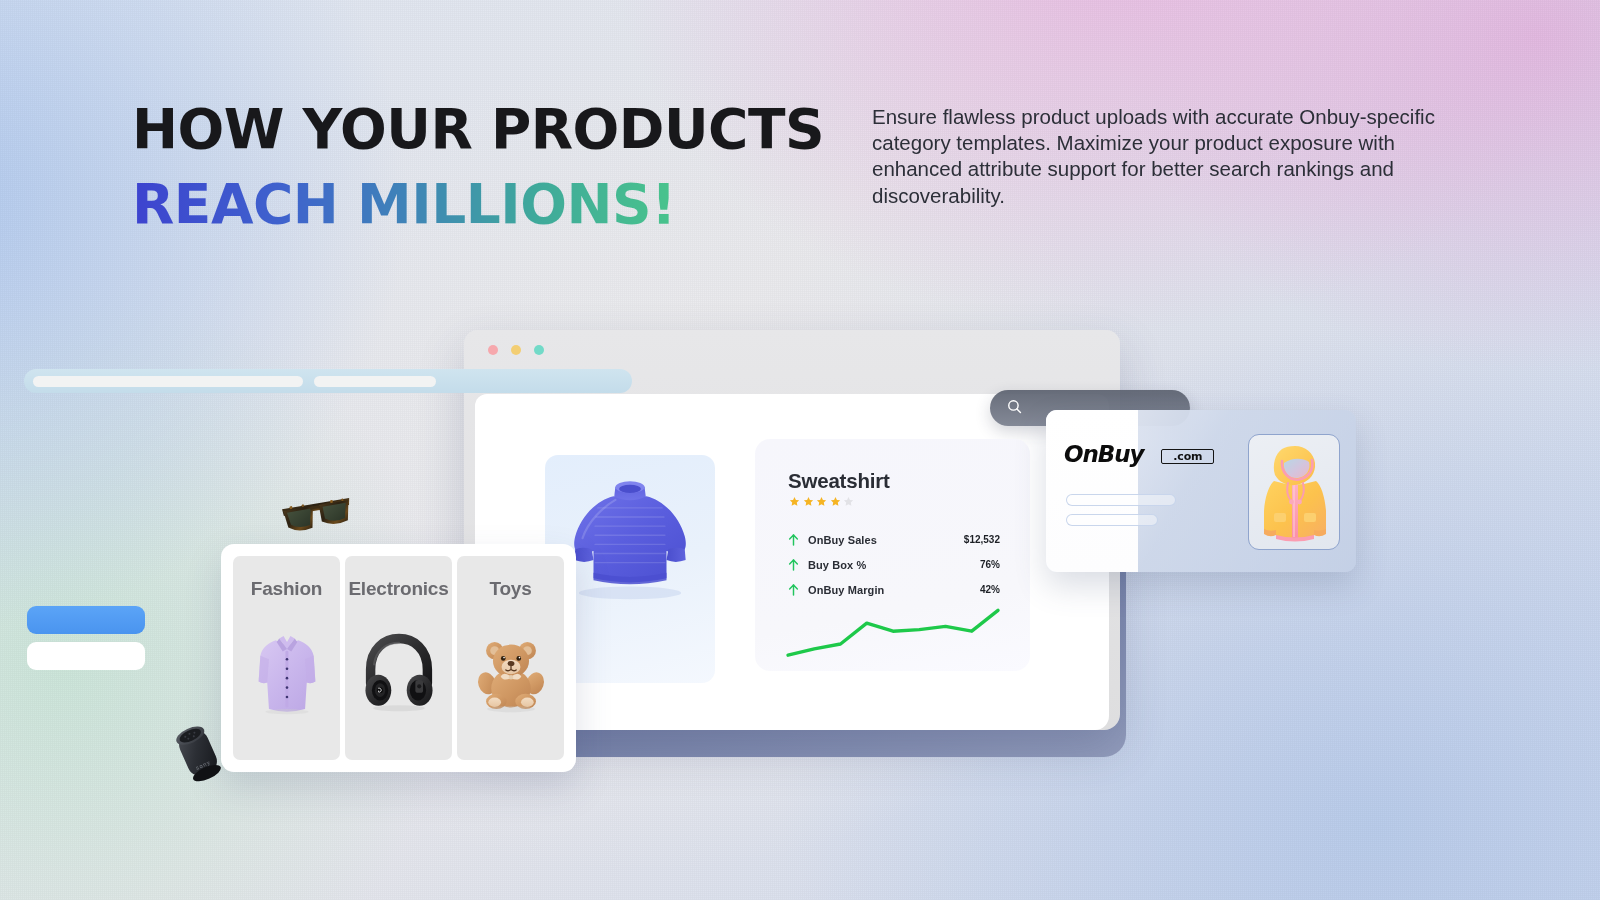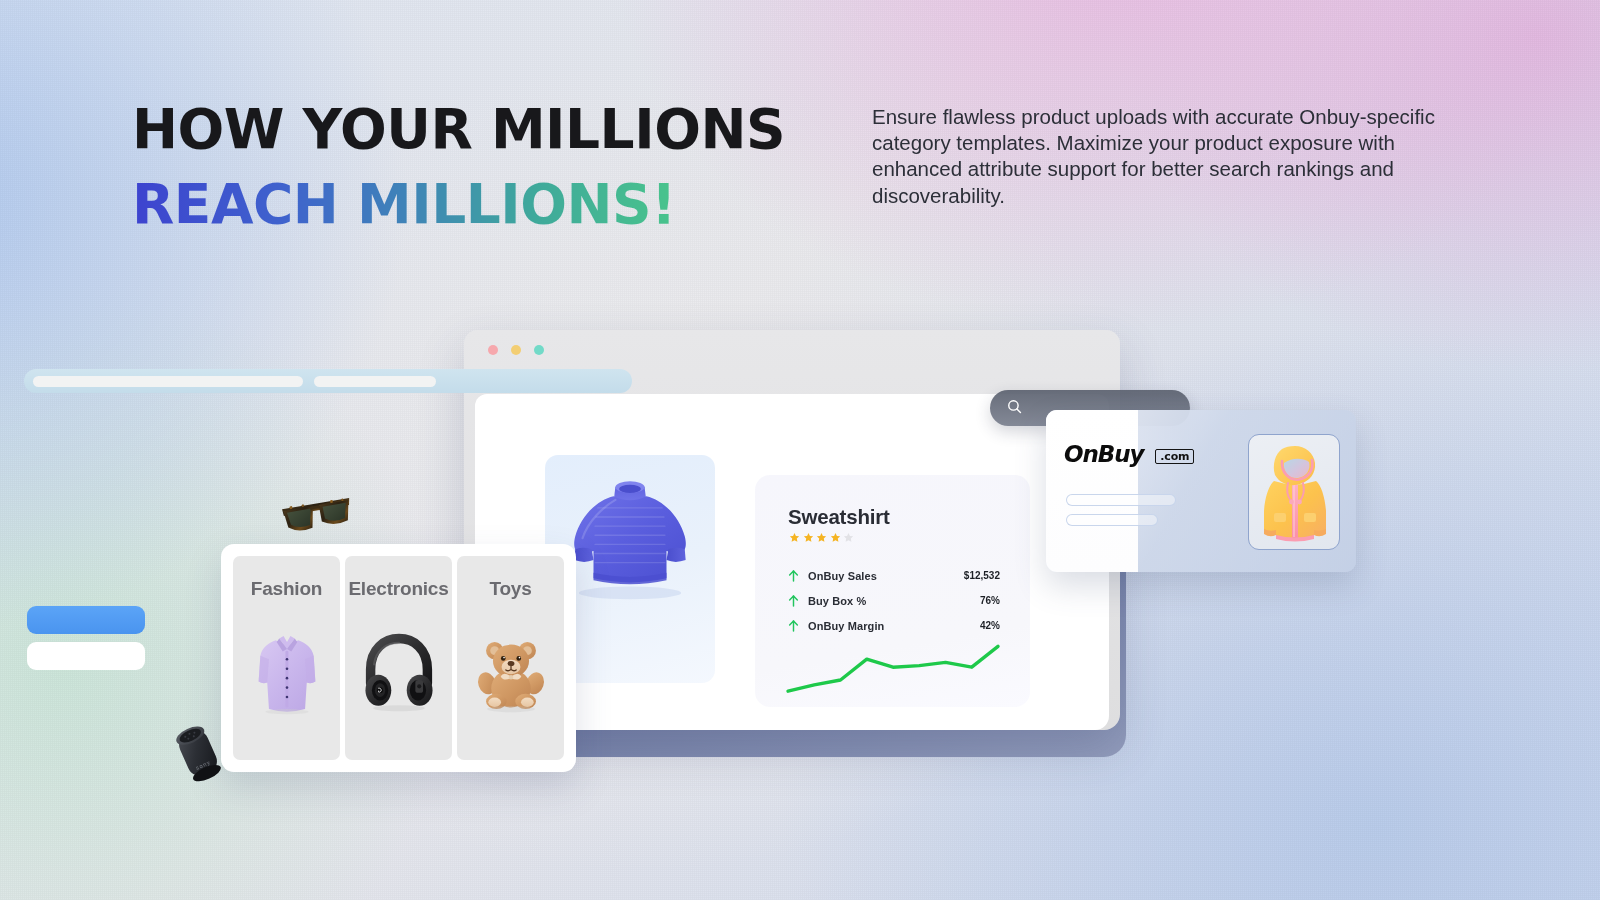--- a/index.html
+++ b/index.html
@@ -117,21 +117,21 @@
     border-radius:9px;
     background:linear-gradient(180deg,#5ba4f7 0%,#4a94ef 100%);
   }
   .btn-white {
     position:absolute; left:27px; top:642px; width:118px; height:28px;
     border-radius:9px; background:#fff;
   }
 
   
   .statcard {
-    position:absolute; left:755px; top:475px; width:275px; height:232px;
+    position:absolute; left:755px; top:439px; width:275px; height:232px;
     border-radius:15px;
     background:linear-gradient(170deg,#f6f6fc 0%,#f7f7fb 70%,#fafaff 100%);
     text-align:center;
   }
   .stat-title {
     position:absolute; left:33px; top:30px;
     font-size:20.5px; font-weight:600; color:#2a2d35; letter-spacing:-0.2px;
   }
   .stars { position:absolute; left:34px; top:57px; display:flex; gap:2.5px; }
   .stars svg { width:11px; height:11px; display:block; }
@@ -164,21 +164,21 @@
     display:flex; align-items:baseline;
     font-family:"DejaVu Sans","Liberation Sans",sans-serif;
   }
   .onbuy-word {
     font-size:23px; font-weight:800; color:#0c0c0c;
     letter-spacing:-1.1px; font-style:italic;
   }
   .onbuy-dotcom {
     font-size:11px; font-weight:700; color:#101010;
     border:1.4px solid #141414; border-radius:2px;
-    padding:0px 4px; margin-left:12px; position:relative; top:-2px;
+    padding:0px 11px; margin-left:18px; position:relative; top:-2px;
     letter-spacing:-.2px;
   }
   .skel {
     position:absolute; height:12px; border-radius:6px;
     border:1.4px solid rgba(198,212,235,.95);
     background:rgba(255,255,255,.42);
   }
   .skel.s1 { left:20px; top:84px; width:110px; }
   .skel.s2 { left:20px; top:104px; width:92px; }
 
@@ -217,21 +217,21 @@
   .prop-glasses { position:absolute; left:278px; top:494px; width:78px; height:42px; }
   .prop-speaker { position:absolute; left:172px; top:722px; width:52px; height:62px; }
 </style>
 </head>
 <body>
 
 <div class="bg"></div>
 <div class="bg-noise"></div>
 
 <div class="headline">
-  <h1>HOW YOUR MILLIONS</h1>
+  <h1>HOW YOUR PRODUCTS</h1>
   <div class="l2">REACH MILLIONS!</div>
 </div>
 
 <div class="subcopy">Ensure flawless product uploads with accurate Onbuy-specific category templates. Maximize your product exposure with enhanced attribute support for better search rankings and discoverability.</div>
 
 <div class="shadow-base"></div>
 <div class="backdrop-left"></div>
 
 <div class="browser">
   <div class="chrome-dots">

